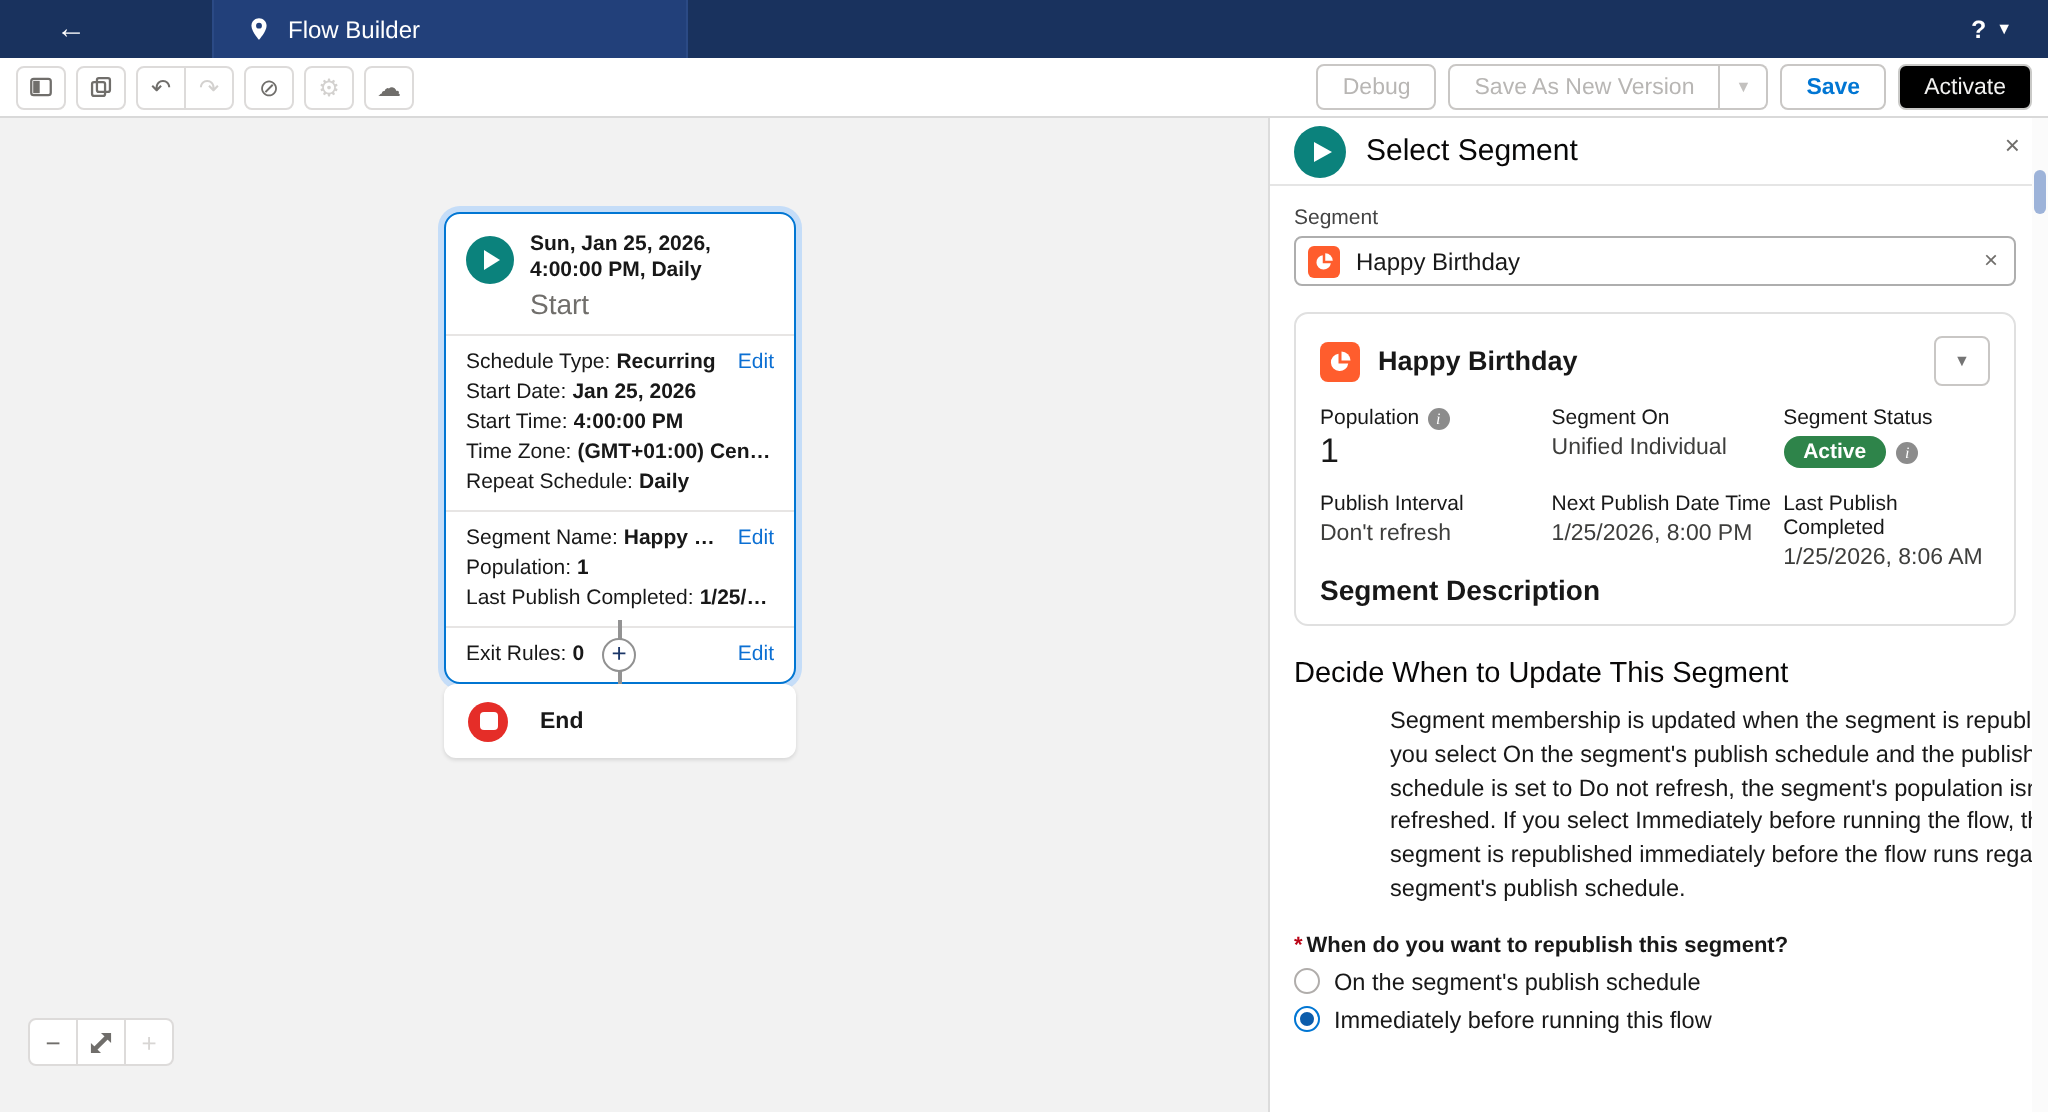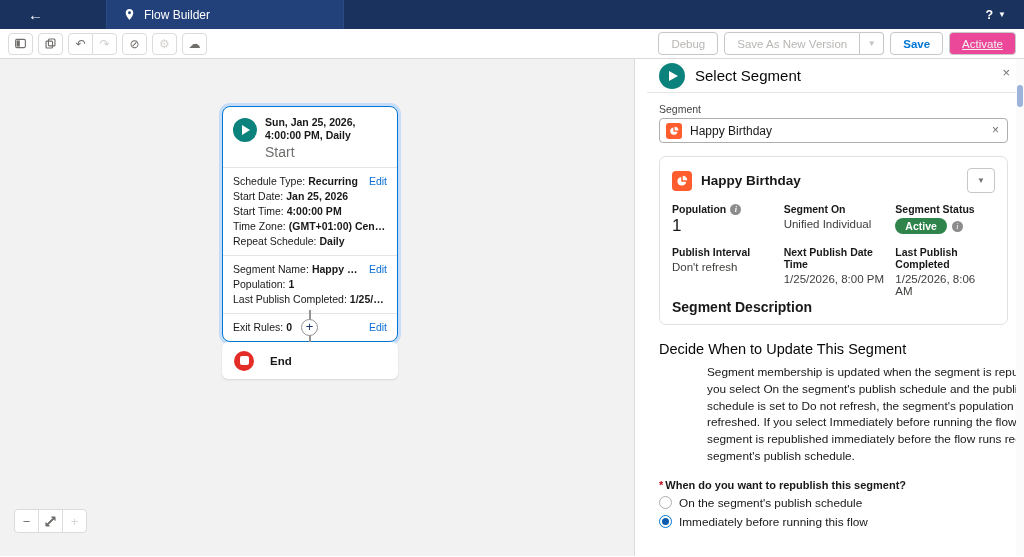--- a/index.html
+++ b/index.html
@@ -30,21 +30,21 @@
     font-size:12px; color:#706e6b; cursor:pointer; }
   .tb-group .tb-btn:first-child { border-radius:4px 0 0 4px; }
   .tb-group .tb-btn:last-child { border-radius:0 4px 4px 0; margin-left:-1px; }
   .tb-btn.disabled { color:#d3d1cf; cursor:default; }
   .tb-btn svg { width:13px; height:13px; }
   .tb-right { margin-left:auto; display:flex; align-items:center; gap:6px; }
   .btn { height:23px; padding:4px 12px; border-radius:4px; font-size:11.5px;
     display:flex; align-items:center; justify-content:center; border:1px solid #c9c7c5;
     background:#fff; cursor:pointer; }
   .btn.disabled { color:#b8b6b4; cursor:default; }
-  .btn.brand-disabled { background:#ec4899; border-color:#c9c9c7; color:#f2f2f1; cursor:default;text-decoration:underline; }
+  .btn.brand-disabled { background:#000000; border-color:#c9c9c7; color:#f2f2f1; cursor:default; }
   .btn.save { color:#0176d3; font-weight:bold; }
   .btn-combo { display:flex; }
   .btn-combo .btn { border-radius:4px 0 0 4px; }
   .btn-combo .combo-caret { width:24px; height:23px; border:1px solid #c9c7c5; border-left:none;
     border-radius:0 4px 4px 0; background:#fff; color:#c3c1bf; font-size:8px;
     display:flex; align-items:center; justify-content:center; cursor:default; }
 
   
   .main { position:relative; display:flex; height:497px; }
   .canvas { position:relative; width:634px; height:100%; background:#f2f2f2; }
@@ -82,21 +82,21 @@
   .zoom-controls { position:absolute; left:14px; top:450px; display:flex; }
   .zc-btn { width:25px; height:24px; background:#fff; border:1px solid #dddbda; display:flex;
     align-items:center; justify-content:center; font-size:13px; color:#706e6b; cursor:pointer; }
   .zc-btn:first-child { border-radius:4px 0 0 4px; }
   .zc-btn:last-child { border-radius:0 4px 4px 0; }
   .zc-btn + .zc-btn { margin-left:-1px; }
   .zc-btn.disabled { color:#d8d6d4; cursor:default; }
   .zc-btn svg { width:11px; height:11px; stroke:#706e6b; }
 
   
-  .panel { position:relative; width:390px; height:100%; background:#fff; border-left:1px solid #dcdcdc;padding-left:12px; }
+  .panel { position:relative; width:390px; height:100%; background:#fff; border-left:1px solid #dcdcdc; }
   .panel-header { position:relative; height:34px; border-bottom:1px solid #e5e5e5;
     display:flex; align-items:center; gap:10px; padding:0 12px; }
   .ph-play { width:26px; height:26px; border-radius:50%; background:#0b827c;
     display:flex; align-items:center; justify-content:center; }
   .ph-play::after { content:""; display:block; margin-left:2px;
     border-left:9px solid #fff; border-top:5.5px solid transparent; border-bottom:5.5px solid transparent; }
   .ph-title { font-size:15px; color:#080707; }
   .ph-close { position:absolute; right:14px; top:6px; font-size:13px; color:#706e6b; cursor:pointer; }
   .panel-scrollbar { position:absolute; right:0; top:0; width:8px; height:100%; background:#fbfbfb; }
   .panel-thumb { position:absolute; right:1px; top:26px; width:6px; height:22px; border-radius:3px; background:#9db3d9; }
@@ -113,21 +113,21 @@
 
   .segment-card { margin-top:13px; border:1px solid #e0e0e0; border-radius:7px; padding:11px 12px 9px 12px; }
   .segcard-head { display:flex; align-items:center; gap:9px; }
   .seg-icon-lg { width:20px; height:20px; border-radius:4px; background:#ff5d2d;
     display:flex; align-items:center; justify-content:center; }
   .seg-icon-lg svg { width:12px; height:12px; }
   .segcard-name { font-size:13.5px; font-weight:bold; color:#181818; }
   .segcard-menu { margin-left:auto; width:28px; height:25px; border:1px solid #c9c7c5; border-radius:4px;
     background:#fff; color:#747474; font-size:8px; display:flex; align-items:center; justify-content:center; cursor:pointer; }
   .segcard-grid { display:grid; grid-template-columns:1.12fr 1.12fr 1fr; margin-top:10px; row-gap:10px; }
-  .cell .c-label { font-size:10.5px; font-weight:bold; color:#181818; display:flex; align-items:flex-end; gap:4px; }
+  .cell .c-label { font-size:10.5px; font-weight:normal; color:#181818; display:flex; align-items:flex-end; gap:4px; }
   .cell .c-value { font-size:11.5px; color:#3e3e3c; margin-top:3px; }
   .cell .c-value.big { font-size:17px; color:#181818; margin-top:1px; }
   .info-dot { display:inline-flex; width:11px; height:11px; border-radius:50%; background:#8c8c8c; color:#fff;
     font-size:8px; font-style:italic; font-family:"Liberation Serif", serif; align-items:center;
     justify-content:center; cursor:pointer; }
   .badge-row { display:flex; align-items:center; gap:5px; margin-top:3px; }
   .badge { background:#2e844a; color:#fff; font-size:10.5px; font-weight:bold;
     padding:2px 10px; border-radius:10px; }
   .desc-label { margin-top:2px; font-size:14px; font-weight:bold; color:#181818; }
 

